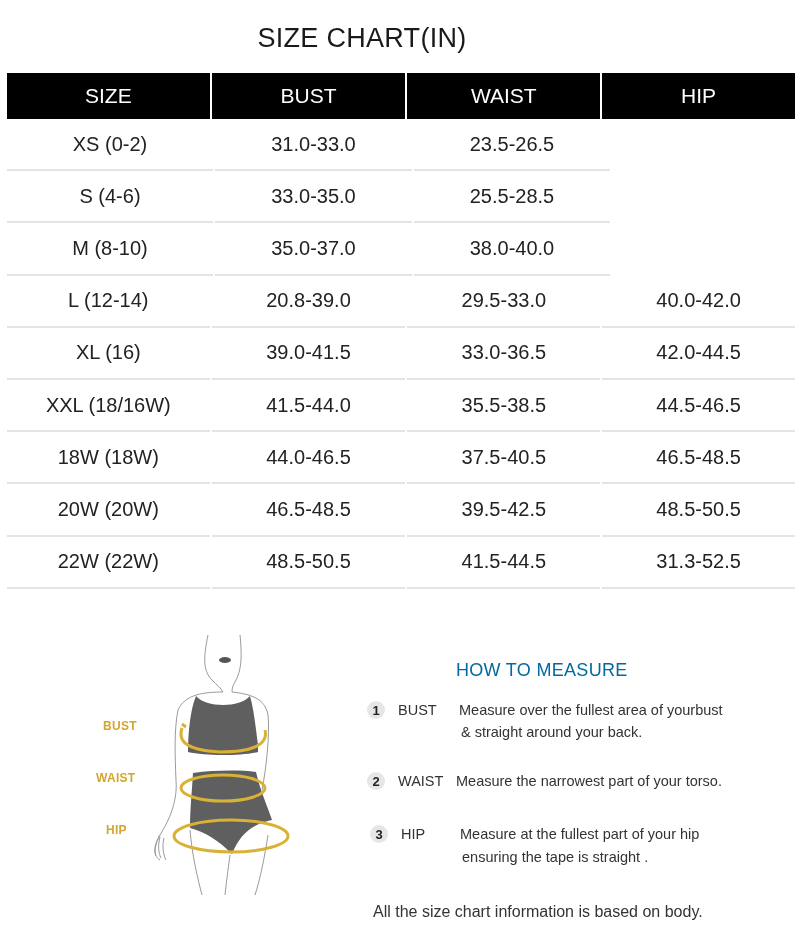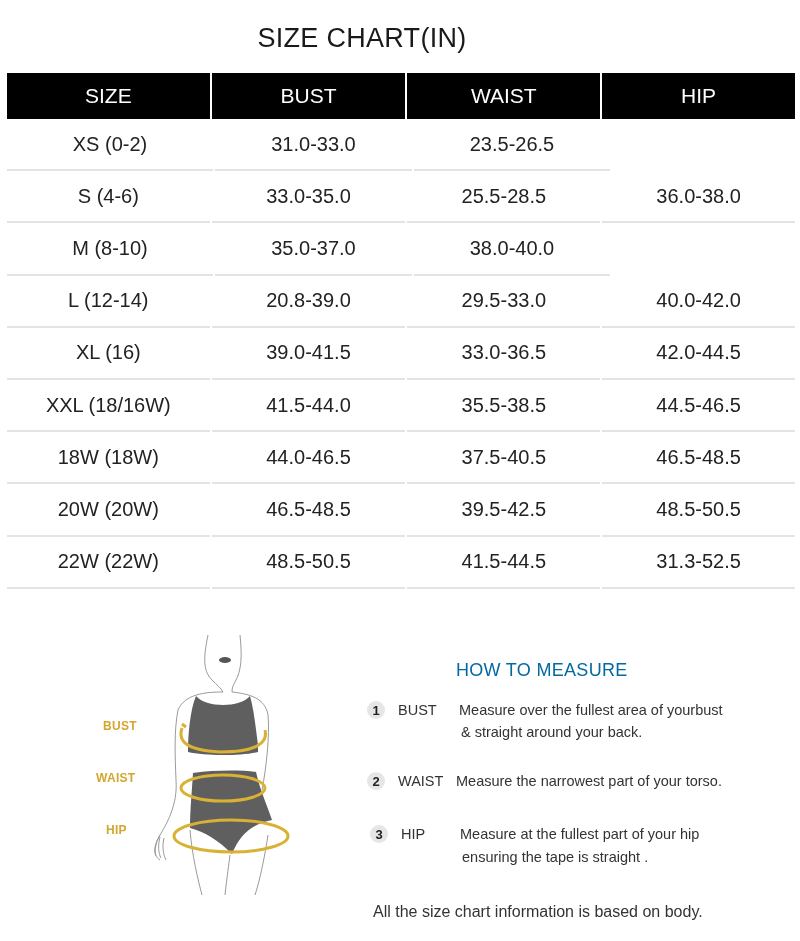--- a/index.html
+++ b/index.html
@@ -53,21 +53,20 @@
 
   <div class="brow">
     <div class="bcell c0">XS (0-2)</div>
     <div class="bcell c1">31.0-33.0</div>
     <div class="bcell c2">23.5-26.5</div>
   </div>
   <div class="brow">
     <div class="bcell c0">S (4-6)</div>
     <div class="bcell c1">33.0-35.0</div>
     <div class="bcell c2">25.5-28.5</div>
-    <div class="bcell c3">36.0-38.0</div>
   </div>
   <div class="brow">
     <div class="bcell c0">M (8-10)</div>
     <div class="bcell c1">35.0-37.0</div>
     <div class="bcell c3">38.0-40.0</div>
   </div>
   <div class="brow">
     <div class="bcell c0">L (12-14)</div>
     <div class="bcell c1">20.8-39.0</div>
     <div class="bcell c2">29.5-33.0</div>

